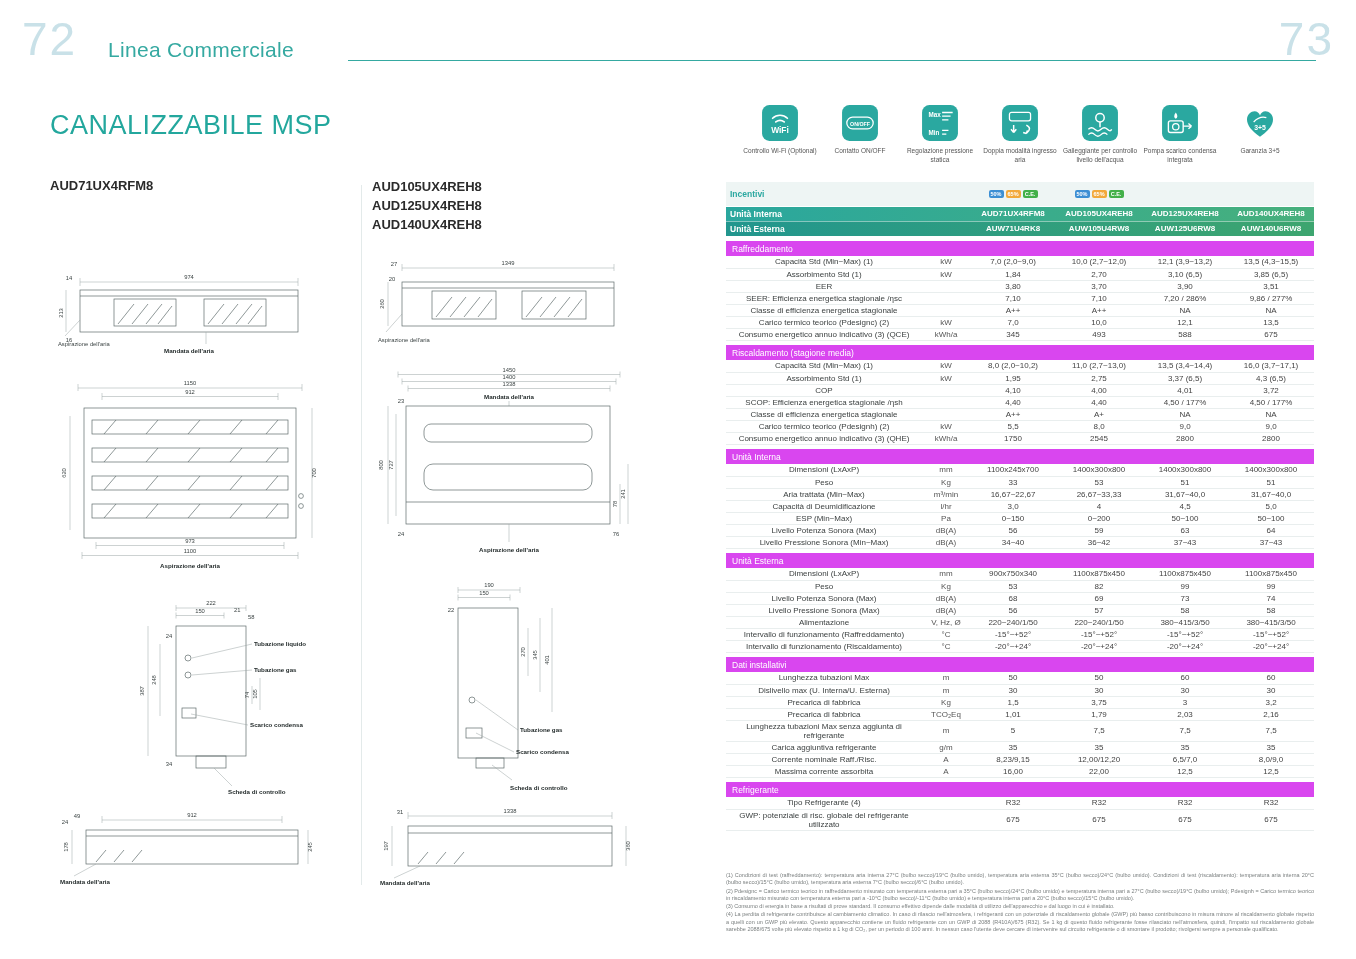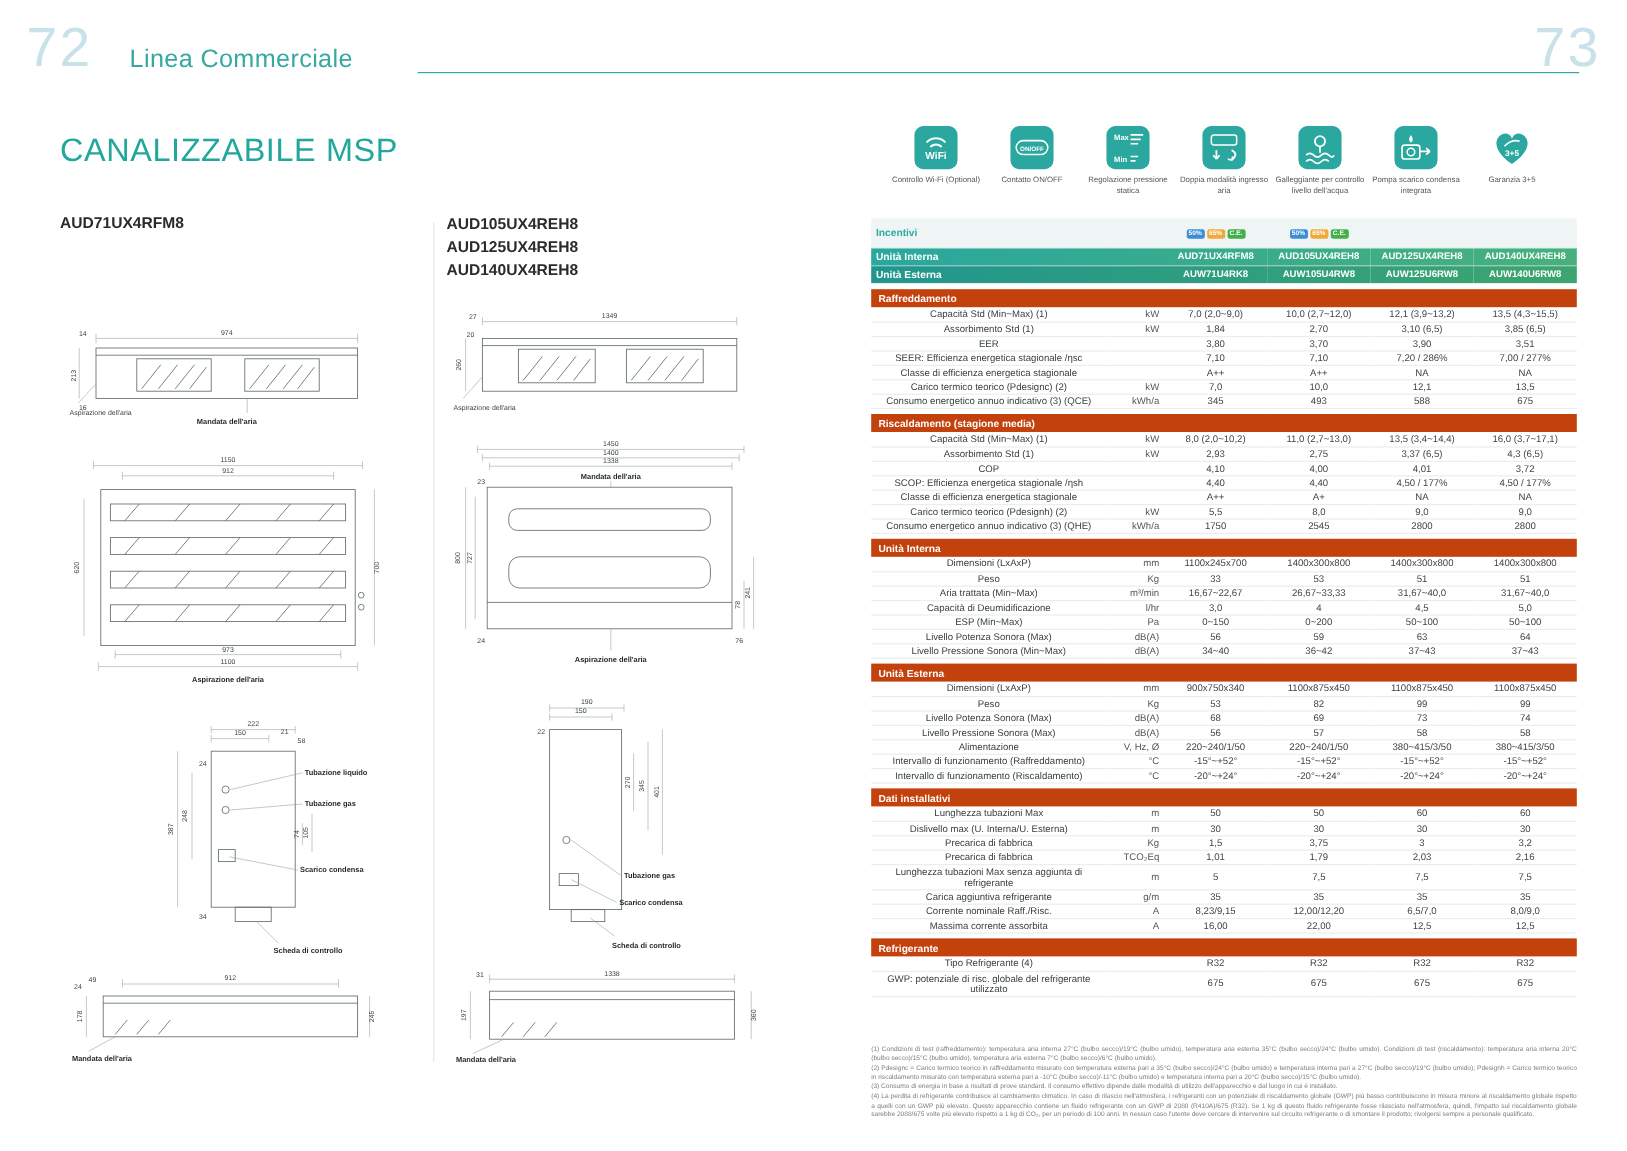--- a/index.html
+++ b/index.html
@@ -16,25 +16,25 @@
   .features{position:absolute;left:726px;top:104px;width:588px;display:flex;justify-content:center}
   .feature{width:80px;display:flex;flex-direction:column;align-items:center;gap:5px}
   .feature .ficon{width:38px;height:38px}
   .feature .ficon svg{width:38px;height:38px;display:block}
   .feature .flabel{font-size:6.5px;color:#555;text-align:center;line-height:1.35;max-width:76px}
   
   .spec-table{position:absolute;left:726px;top:182px;width:588px;border-collapse:collapse;table-layout:fixed;font-size:8px}
   .spec-table td{padding:1px 4px;color:#444;vertical-align:middle}
   tr.row td{border-bottom:1px solid #e9eeee;height:12px}
   td.lbl{text-align:center;color:#3a3f3f}
-  td.unit{text-align:right;color:#555}
+  td.unit{text-align:center;color:#555}
   td.val{text-align:center}
   td.span div{text-align:center;line-height:1.25}
   tr.gap td{height:5px;border:none}
-  tr.sec td{background:#c2410c;color:#fff;font-weight:bold;font-size:8.5px;padding:2.5px 6px;border:none}
+  tr.sec td{background:#d946ef;color:#fff;font-weight:normal;font-size:8.5px;padding:2.5px 6px;border:none}
   tr.hdr-incentivi td{background:#eef5f4;border-bottom:1px solid #fff;height:24px}
   td.inc-label{color:#2aa8a0;font-weight:bold;font-size:8.5px}
   td.inc-badges{text-align:center}
   .badge{display:inline-block;min-width:15px;padding:1px 2px;margin:0 1px;border-radius:2px;color:#fff;font-size:5.5px;font-weight:bold;line-height:1.1;text-align:center}
   tr.hdr-interna{background:linear-gradient(90deg,#2aa79e,#47b07c)}
   tr.hdr-esterna{background:linear-gradient(90deg,#22968e,#3da56f)}
   tr.hdr-interna td,tr.hdr-esterna td{color:#fff;height:15px;border-bottom:1px solid rgba(255,255,255,.45)}
   td.mdl-label{font-weight:bold;font-size:8.5px}
   td.mdl{font-weight:bold;font-size:8px;text-align:center}
   
@@ -405,21 +405,21 @@
         <td class="val">3,70</td>
         <td class="val">3,90</td>
         <td class="val">3,51</td>
       </tr>
       <tr class="row">
         <td class="lbl">SEER: Efficienza energetica stagionale /ηsc</td>
         <td class="unit"></td>
         <td class="val">7,10</td>
         <td class="val">7,10</td>
         <td class="val">7,20 / 286%</td>
-        <td class="val">7,00 / 277%</td>
+        <td class="val">9,86 / 277%</td>
       </tr>
       <tr class="row">
         <td class="lbl">Classe di efficienza energetica stagionale</td>
         <td class="unit"></td>
         <td class="val">A++</td>
         <td class="val">A++</td>
         <td class="val">NA</td>
         <td class="val">NA</td>
       </tr>
       <tr class="row">
@@ -448,21 +448,21 @@
         <td class="lbl">Capacità Std (Min~Max) (1)</td>
         <td class="unit">kW</td>
         <td class="val">8,0 (2,0~10,2)</td>
         <td class="val">11,0 (2,7~13,0)</td>
         <td class="val">13,5 (3,4~14,4)</td>
         <td class="val">16,0 (3,7~17,1)</td>
       </tr>
       <tr class="row">
         <td class="lbl">Assorbimento Std (1)</td>
         <td class="unit">kW</td>
-        <td class="val">2,93</td>
+        <td class="val">1,95</td>
         <td class="val">2,75</td>
         <td class="val">3,37 (6,5)</td>
         <td class="val">4,3 (6,5)</td>
       </tr>
       <tr class="row">
         <td class="lbl">COP</td>
         <td class="unit"></td>
         <td class="val">4,10</td>
         <td class="val">4,00</td>
         <td class="val">4,01</td>

